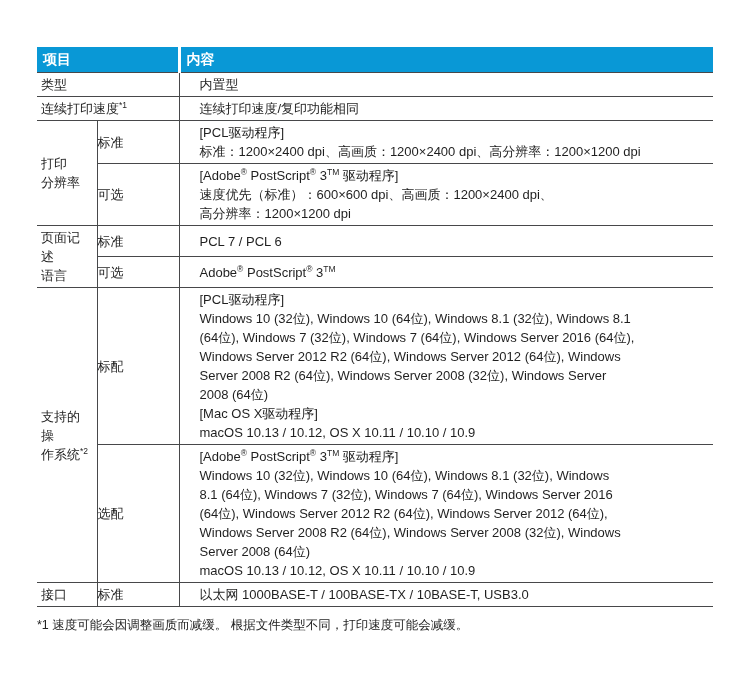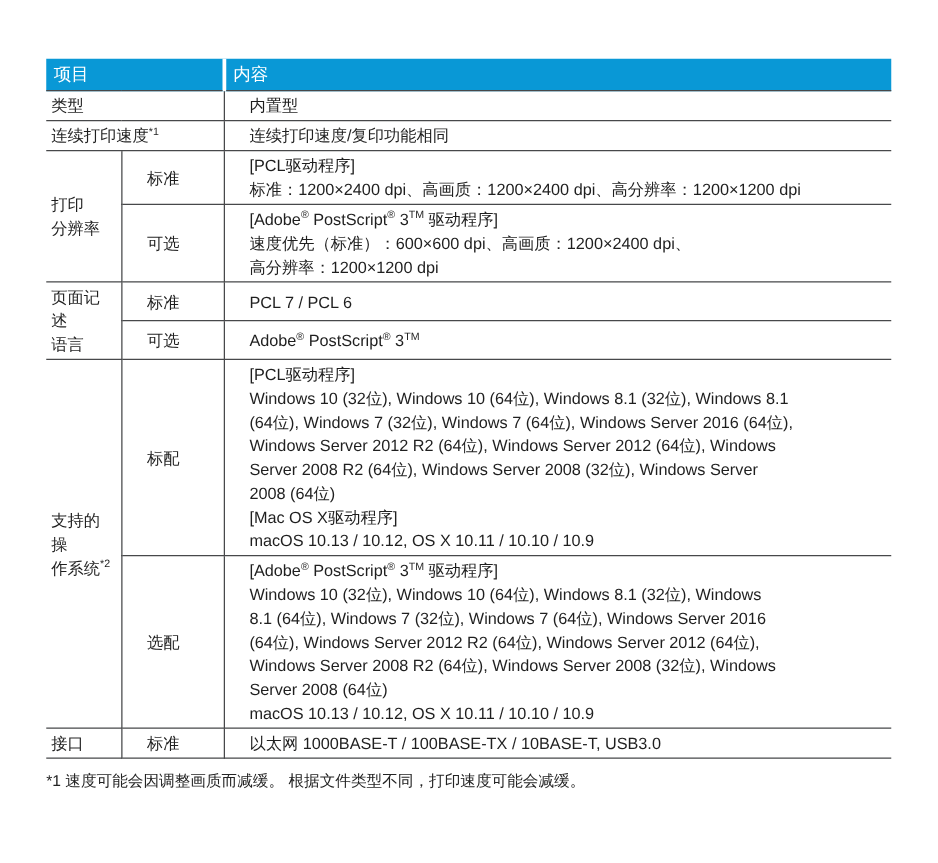--- a/index.html
+++ b/index.html
@@ -19,34 +19,34 @@
   }
   .banner span{color:#ffffff;font-size:22px;letter-spacing:3px;}
   table.spec{
     width:676px;border-collapse:collapse;table-layout:fixed;
     font-size:13px;line-height:19px;
   }
   col.c1{width:60px;}
   col.c2{width:82px;}
   col.c3{width:534px;}
   thead th{
-    background:#0998d6;color:#ffffff;font-weight:normal;font-size:14px;
+    background:#0998d6;color:#ffffff;font-weight:bold;font-size:14px;
     text-align:left;padding:3px 6px;height:18px;border:none;
   }
   thead th.th-item{border-right:3px solid #ffffff;}
   tbody td{
     border:1.6px solid #47484a;
     padding:2px 6px;
     vertical-align:middle;
     word-break:break-word;
   }
   tbody td:first-child{border-left:none;}
   tbody td:last-child{border-right:none;padding-left:20px;}
   td.lbl{padding-left:4px;}
-  td.sub{padding-left:20px;}
+  td.sub{padding-left:0;}
   sup{font-size:8.5px;vertical-align:super;line-height:0;}
   .footnotes{
     margin-top:9px;
     font-size:12.5px;line-height:19px;color:#232323;
   }
 </style>
 </head>
 <body>
 
 <div class="page">

